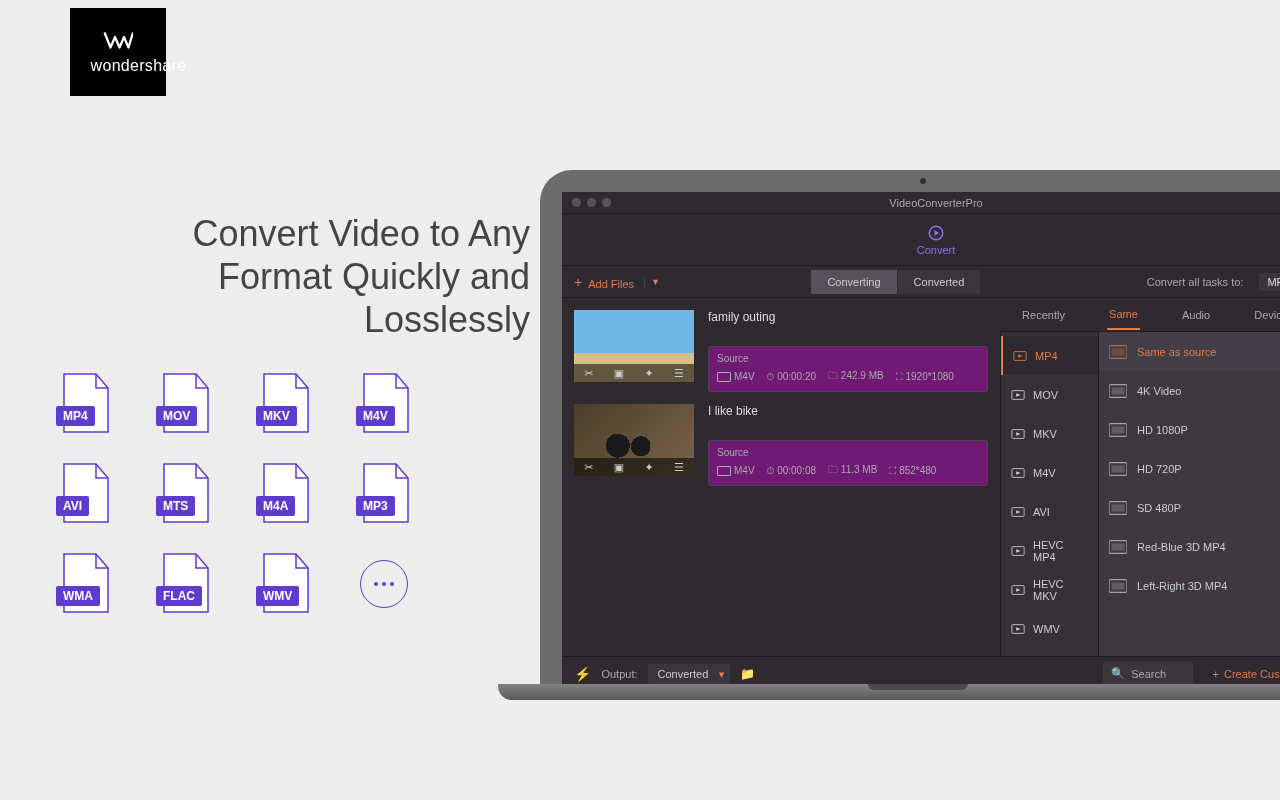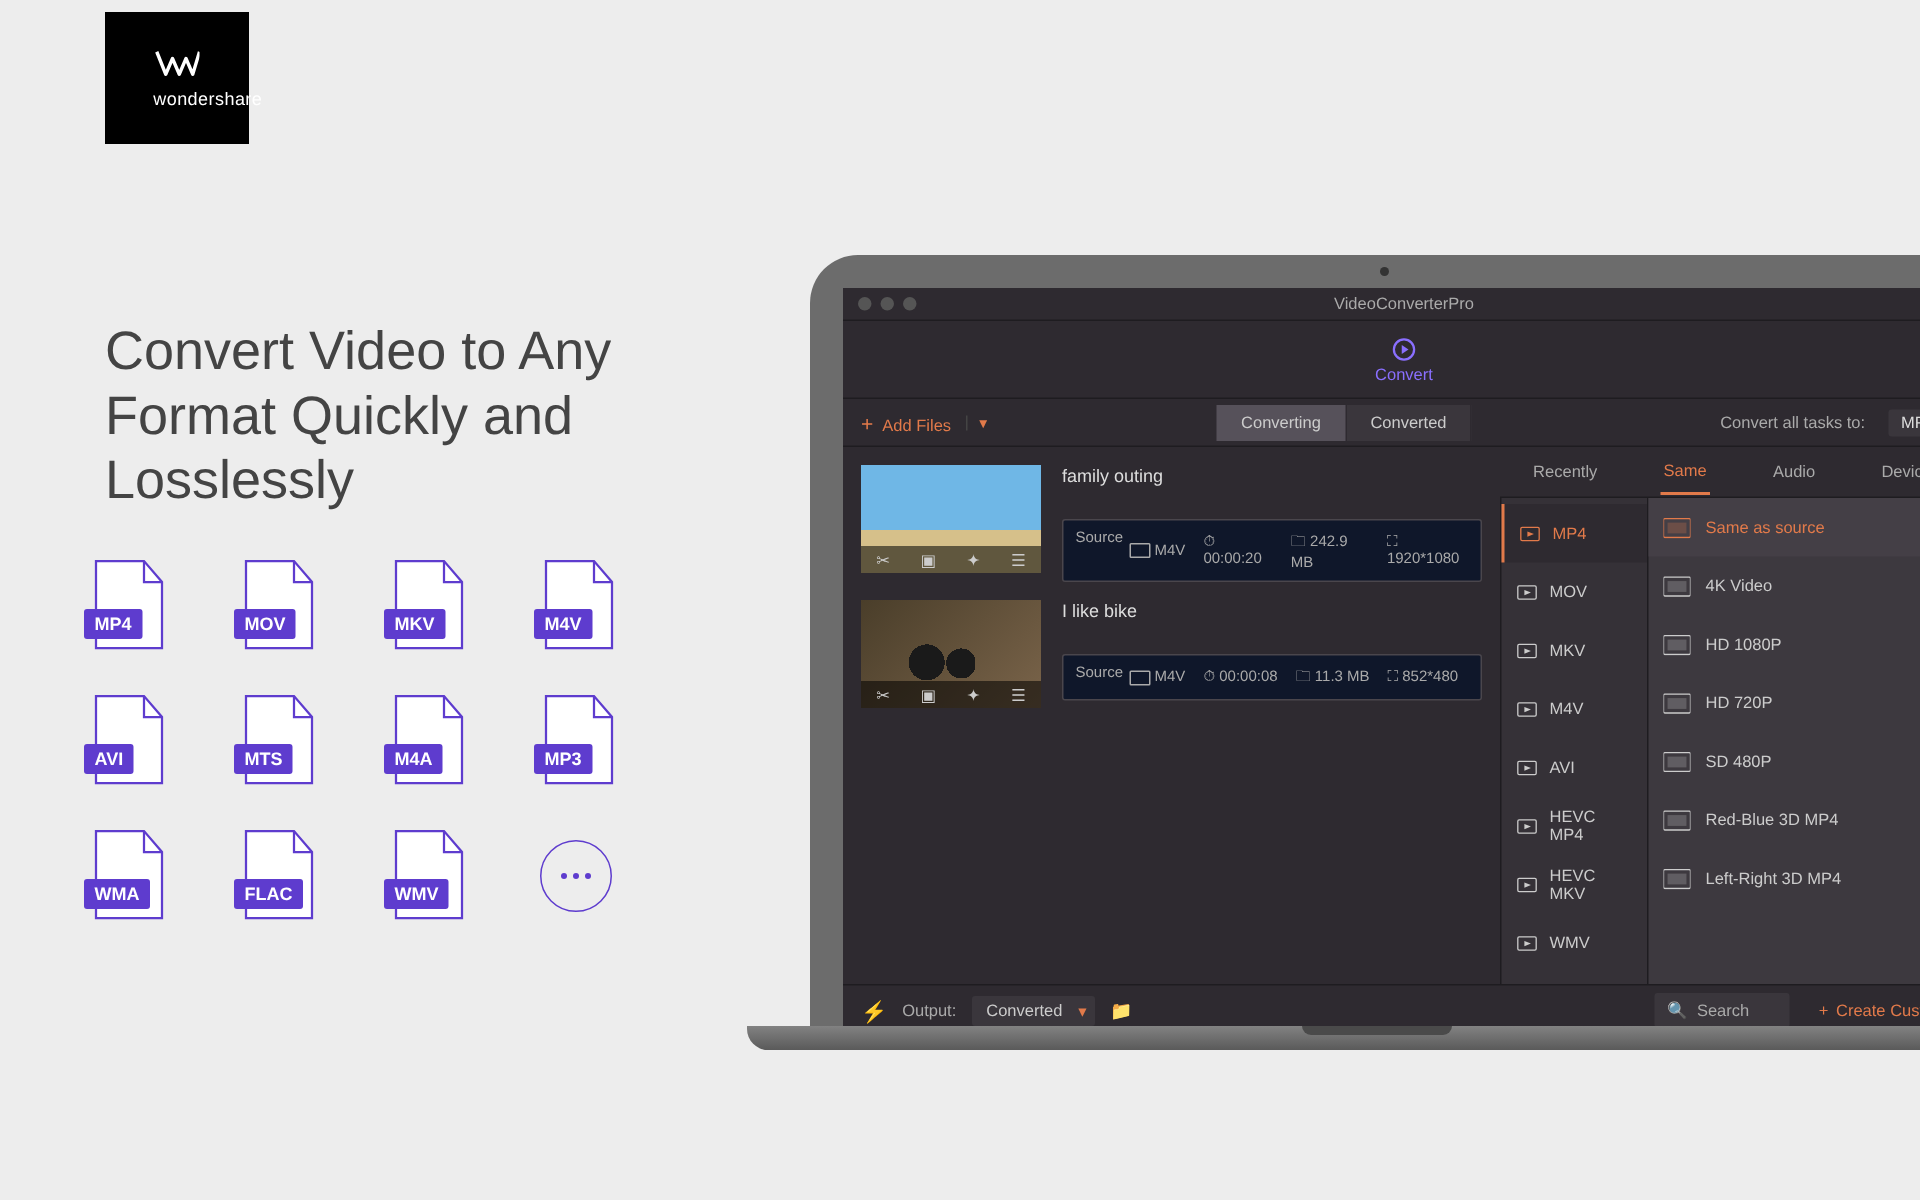--- a/index.html
+++ b/index.html
@@ -5,26 +5,26 @@
 * { margin:0; padding:0; box-sizing:border-box; font-family:-apple-system,BlinkMacSystemFont,"Segoe UI",sans-serif; }
 body { width:1280px; height:800px; background:#ededed; overflow:hidden; position:relative; }
 
 
 .logo {
   position:absolute; left:70px; top:8px; width:96px; height:88px;
   background:#000; color:#fff; display:flex; flex-direction:column;
   align-items:center; justify-content:center; gap:6px;
 }
 .logo svg { width:30px; height:22px; }
-.logo-text { font-size:12px; letter-spacing:.3px;margin-left:41px; }
+.logo-text { font-size:16px; letter-spacing:.3px;margin-left:41px; }
 
 
 .headline {
   position:absolute; left:70px; top:212px; width:460px;
-  font-size:36px; font-weight:400; color:#444; line-height:1.2;
+  font-size:36px; font-weight:400; color:#444; line-height:1.2;text-align:right;
 }
 
 
 .format-grid {
   position:absolute; left:60px; top:372px;
   display:grid; grid-template-columns:repeat(4,100px); column-gap:0; row-gap:28px;
 }
 .file-badge {
   position:relative; width:52px; height:62px; justify-self:start;
 }
@@ -81,21 +81,21 @@
 .tasklist { flex:1; padding:12px; display:flex; flex-direction:column; gap:12px; }
 .task { display:flex; gap:14px; }
 .thumb { width:120px; height:72px; background:#000; position:relative; }
 .thumb-controls { position:absolute; left:0; right:0; bottom:0; height:18px; background:rgba(0,0,0,.55); display:flex; align-items:center; justify-content:space-around; color:#ccc; font-size:11px; }
 .thumb-controls span { cursor:pointer; }
 .thumb.sky { background:linear-gradient(#6fb7e6 60%,#d6c08a 60%); }
 .thumb.bike { background:linear-gradient(135deg,#4a3e2a,#7a644a); }
 .thumb.bike::after{content:"";position:absolute;left:30px;top:20px;width:46px;height:36px;background:radial-gradient(circle at 30% 60%,#1a1a1a 12px,transparent 12px),radial-gradient(circle at 80% 62%,#1a1a1a 10px,transparent 10px);}
 .task-meta { flex:1; display:flex; flex-direction:column; gap:22px; }
 .task-title { color:#ddd; font-size:12px; }
-.source-box { background:#0f172a; border:1px solid #4a464c; border-radius:2px; padding:6px 8px; display:flex; flex-direction:row; gap:4px; }
+.source-box { background:#701a75; border:1px solid #4a464c; border-radius:2px; padding:6px 8px; display:flex; flex-direction:column; gap:4px; }
 .source-label { font-size:10px; color:#aaa; }
 .source-stats { display:flex; align-items:center; gap:12px; color:#aaa; font-size:10px; }
 .source-stats span { display:flex; align-items:center; gap:3px; }
 .type-col { width:98px; background:#353137; display:flex; flex-direction:column; border-left:1px solid #1e1c20; padding-top:4px; }
 .catbar { height:34px; display:flex; justify-content:space-around; align-items:center; border-bottom:1px solid #1e1c20; font-size:11px; color:#aaa; background:#2e2a30; width:310px; }
 .catbar div { cursor:pointer; padding:0 2px; }
 .catbar .act { color:#e27a4a; border-bottom:2px solid #e27a4a; padding-bottom:8px; margin-top:8px; }
 .type-list { display:flex; flex-direction:column; }
 .type-item { height:39px; display:flex; align-items:center; gap:8px; padding:0 10px; color:#ccc; cursor:pointer; font-size:11px; }
 .type-item.sel { background:#2e2a30; color:#e27a4a; border-left:2px solid #e27a4a; }

